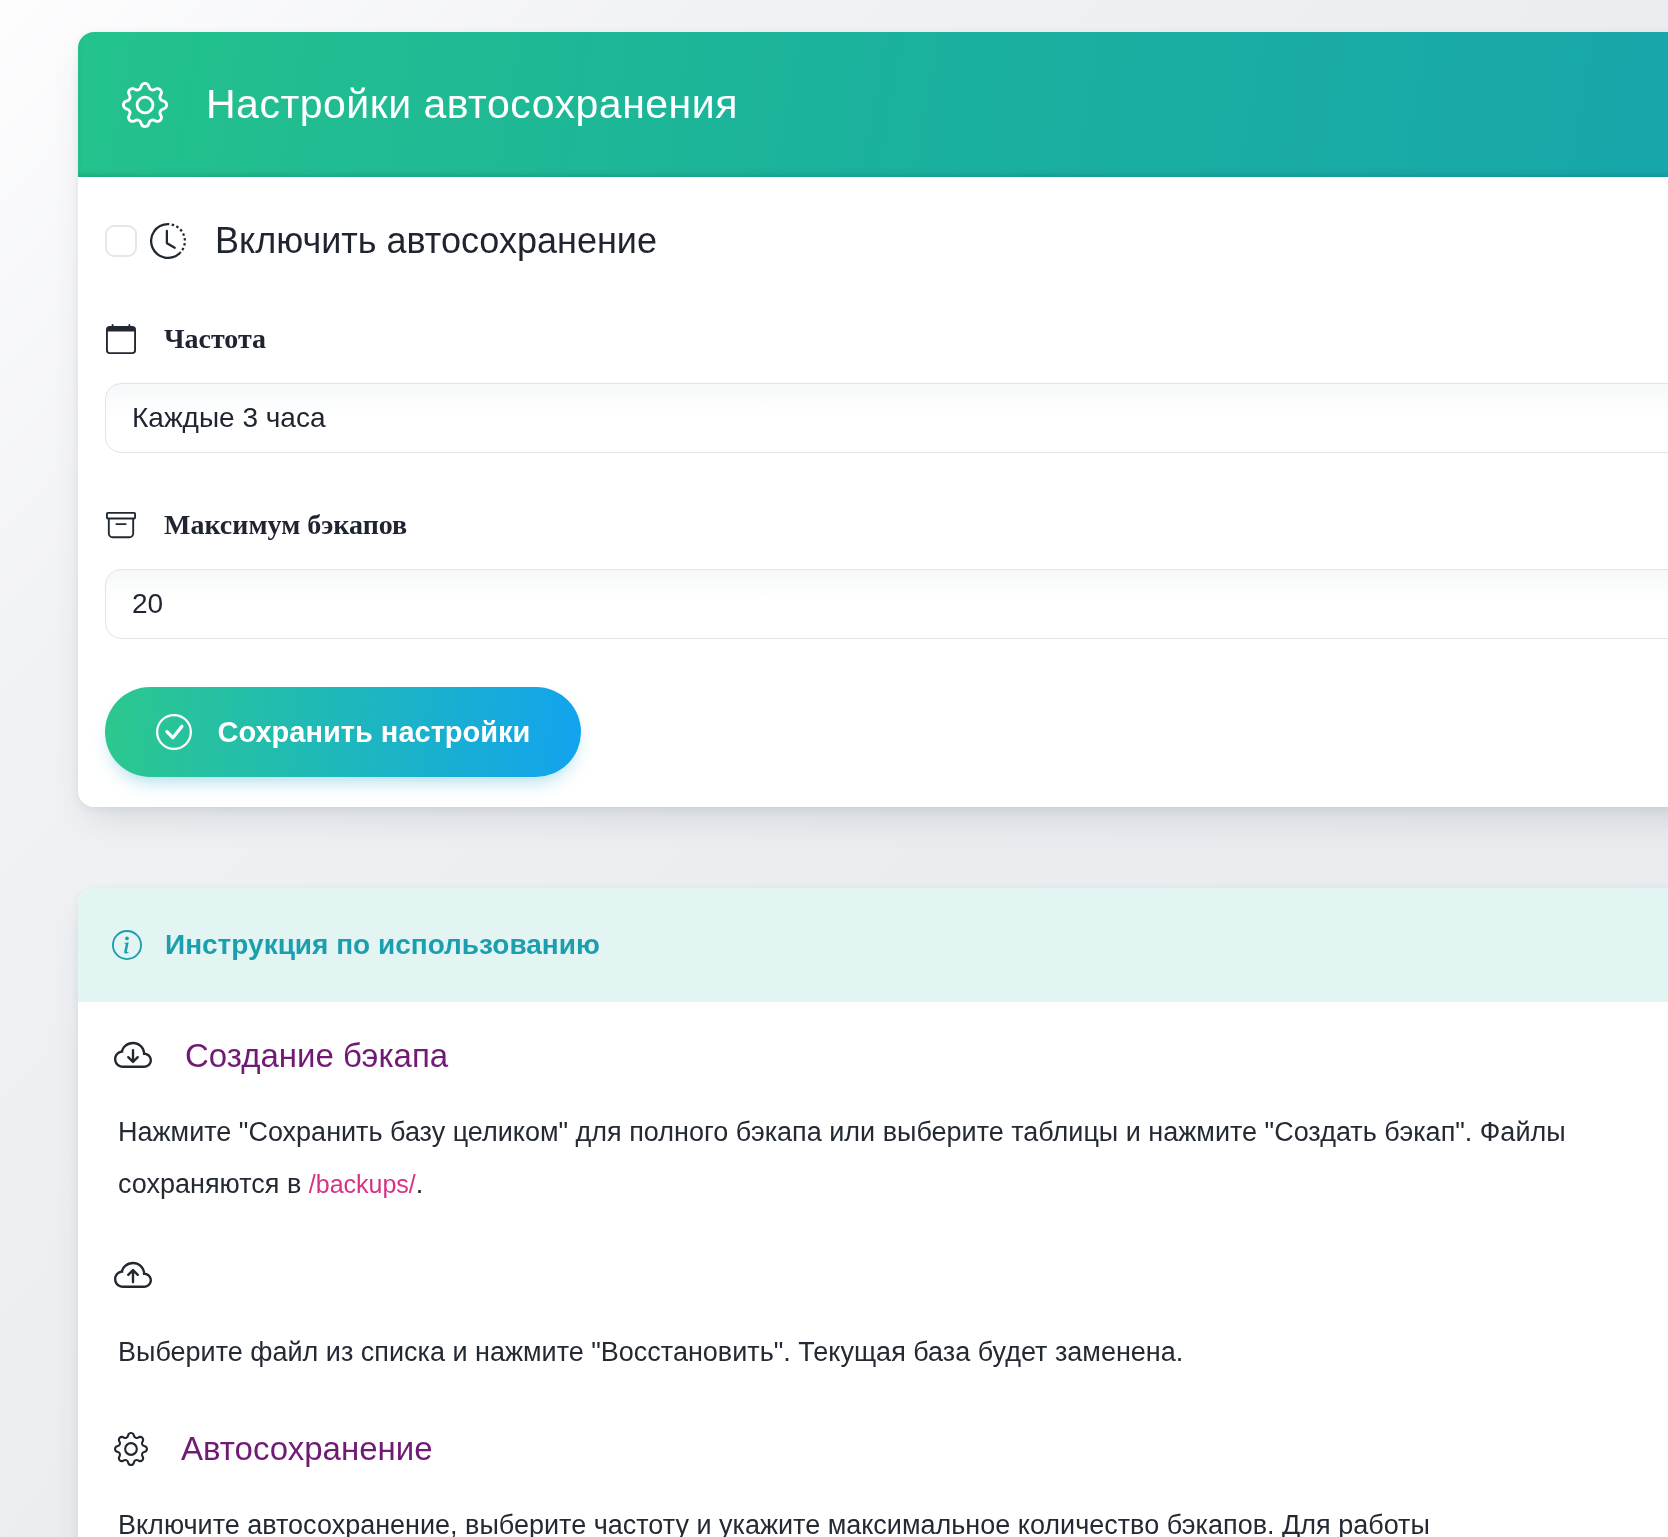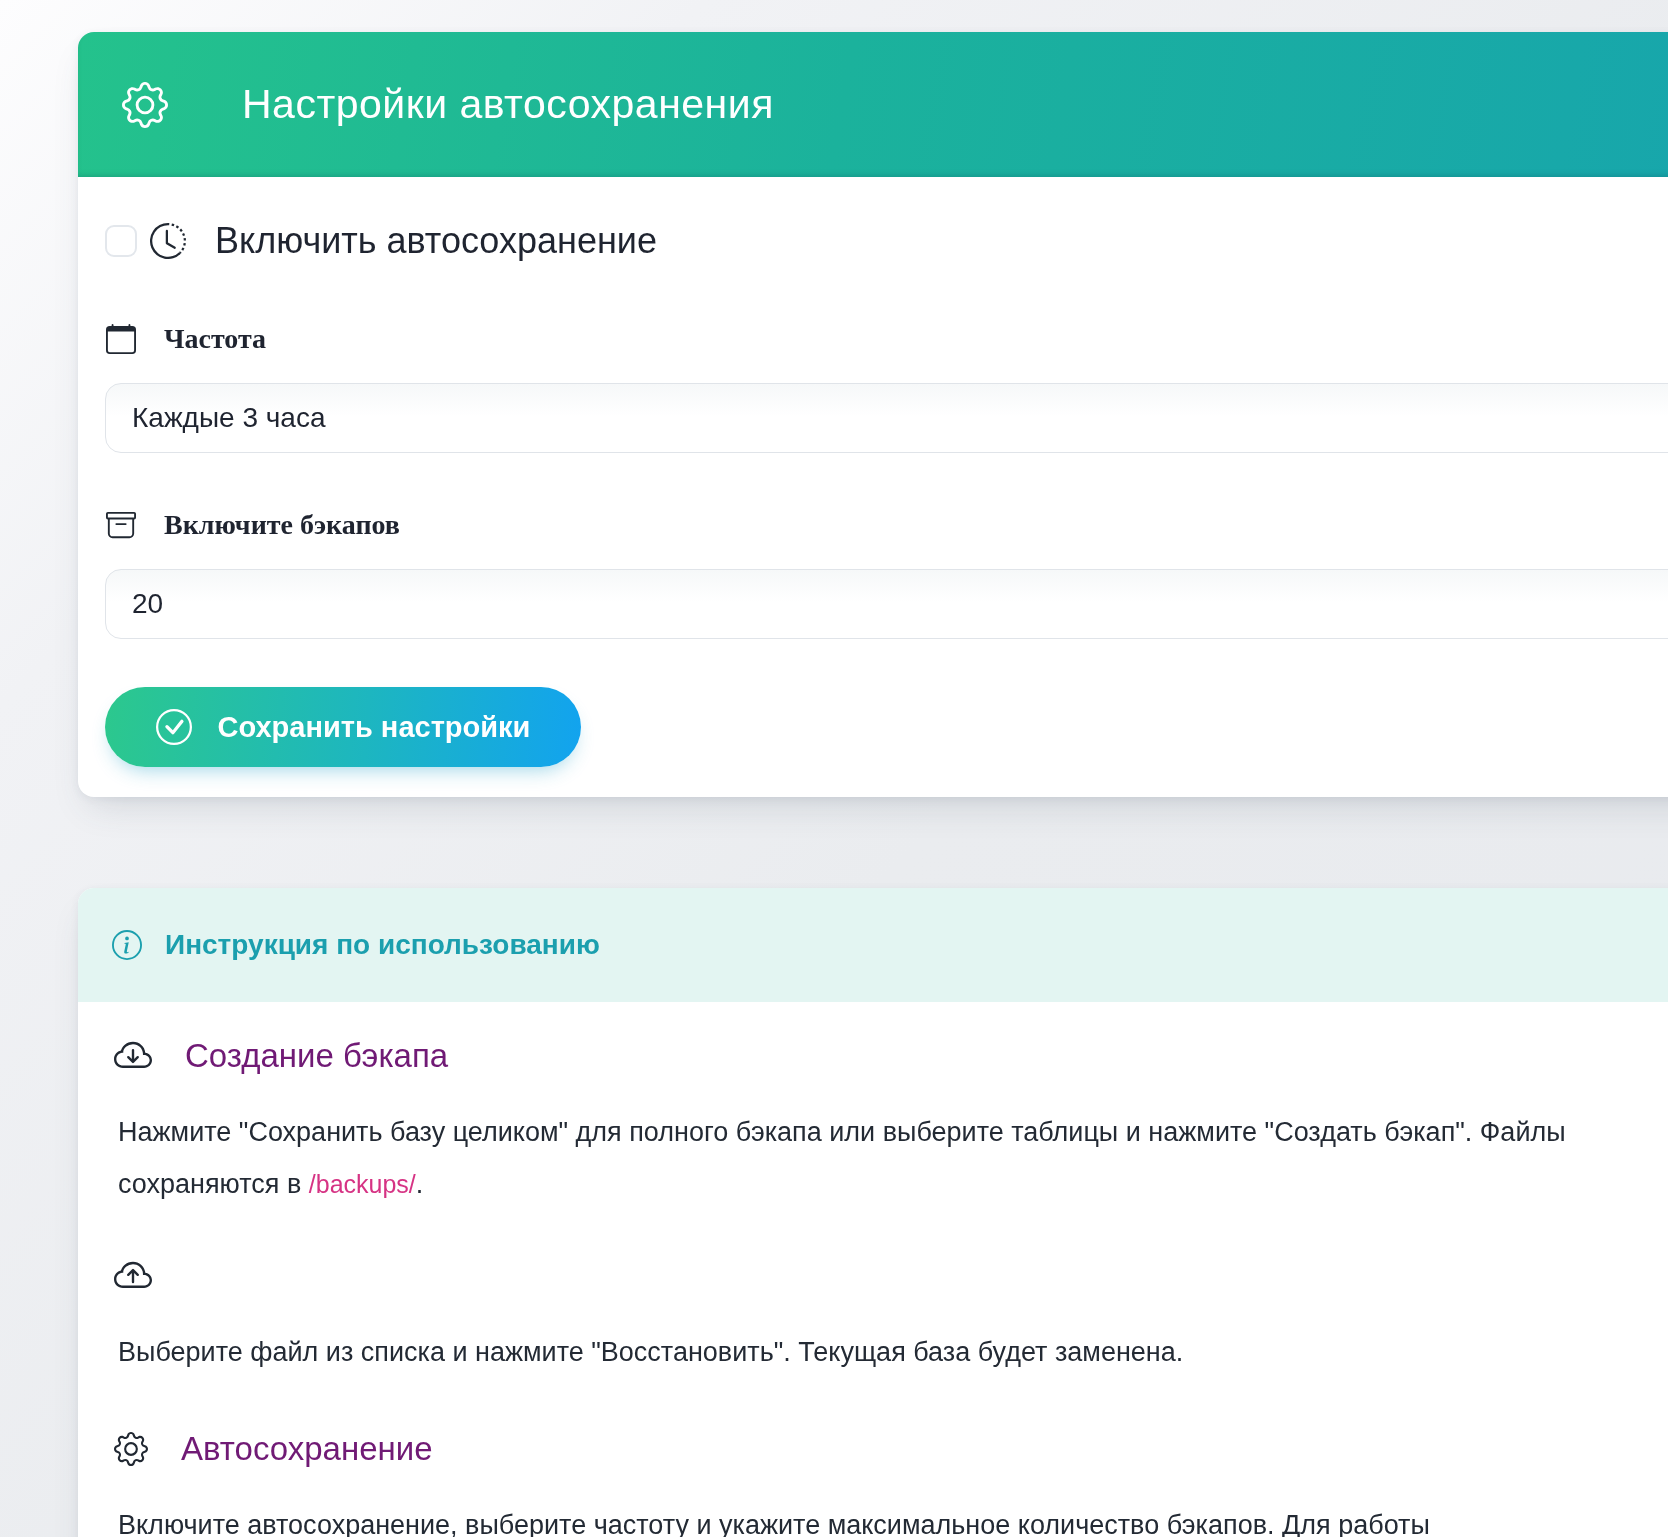--- a/index.html
+++ b/index.html
@@ -27,21 +27,21 @@
     height: 145px;
     border-radius: 16px 16px 0 0;
     background: linear-gradient(100deg, #24c28c 0%, #1bb29c 45%, #17a5ad 100%);
     display: flex;
     align-items: center;
     padding: 0 44px;
     gap: 38px;
     color: #ffffff;
     box-shadow: inset 0 -4px 6px -3px rgba(0,60,70,.25);
   }
-  .settings-title { font-size: 41px; font-weight: 400; letter-spacing: .5px; margin-left: 36px; }
+  .settings-title { font-size: 41px; font-weight: 400; letter-spacing: .5px; }
 
   .card-body { padding: 4px 0 30px 0; }
 
   .checkbox-row {
     margin: 38px 0 0 27px;
     display: flex;
     align-items: center;
     height: 44px;
   }
   .checkbox {
@@ -81,21 +81,21 @@
     padding: 0 0 0 26px;
     line-height: 68px;
     cursor: pointer;
     outline: none;
   }
   input.text-input { line-height: normal; }
 
   .save-button {
     margin: 48px 0 0 27px;
     width: 476px;
-    height: 80px;
+    height: 90px;
     border: none;
     border-radius: 45px;
     background: linear-gradient(95deg, #2cc88d 0%, #1db6c0 55%, #12a3ef 100%);
     display: flex;
     align-items: center;
     justify-content: center;
     gap: 26px;
     color: #ffffff;
     cursor: pointer;
     box-shadow: 0 10px 20px -8px rgba(30,160,200,.45);
@@ -202,21 +202,21 @@
       <span class="field-label">Частота</span>
     </div>
     <div class="text-input">Каждые 3 часа</div>
 
     <div class="field-label-row row-max">
       <span class="icon icon-dark i30">
         <svg viewBox="0 0 16 16" fill="currentColor">
             <path d="M0 2a1 1 0 0 1 1-1h14a1 1 0 0 1 1 1v2a1 1 0 0 1-1 1v7.5a2.5 2.5 0 0 1-2.5 2.5h-9A2.5 2.5 0 0 1 1 12.5V5a1 1 0 0 1-1-1V2zm2 3v7.5A1.5 1.5 0 0 0 3.5 14h9a1.5 1.5 0 0 0 1.5-1.5V5H2zm13-3H1v2h14V2zM5 7.5a.5.5 0 0 1 .5-.5h5a.5.5 0 0 1 0 1h-5a.5.5 0 0 1-.5-.5z"></path>
           </svg>
       </span>
-      <span class="field-label">Включите бэкапов</span>
+      <span class="field-label">Максимум бэкапов</span>
     </div>
     <input class="text-input" type="text" value="20" style="">
 
     <button class="save-button">
       <span class="icon icon-white i36">
         <svg viewBox="0 0 16 16" fill="currentColor">
             <path d="M8 15A7 7 0 1 1 8 1a7 7 0 0 1 0 14zm0 1A8 8 0 1 0 8 0a8 8 0 0 0 0 16z"></path>
             <path d="M10.97 4.97a.235.235 0 0 0-.02.022L7.477 9.417 5.384 7.323a.75.75 0 0 0-1.06 1.06L6.97 11.03a.75.75 0 0 0 1.079-.02l3.992-4.99a.75.75 0 0 0-1.071-1.05z"></path>
           </svg>
       </span>

